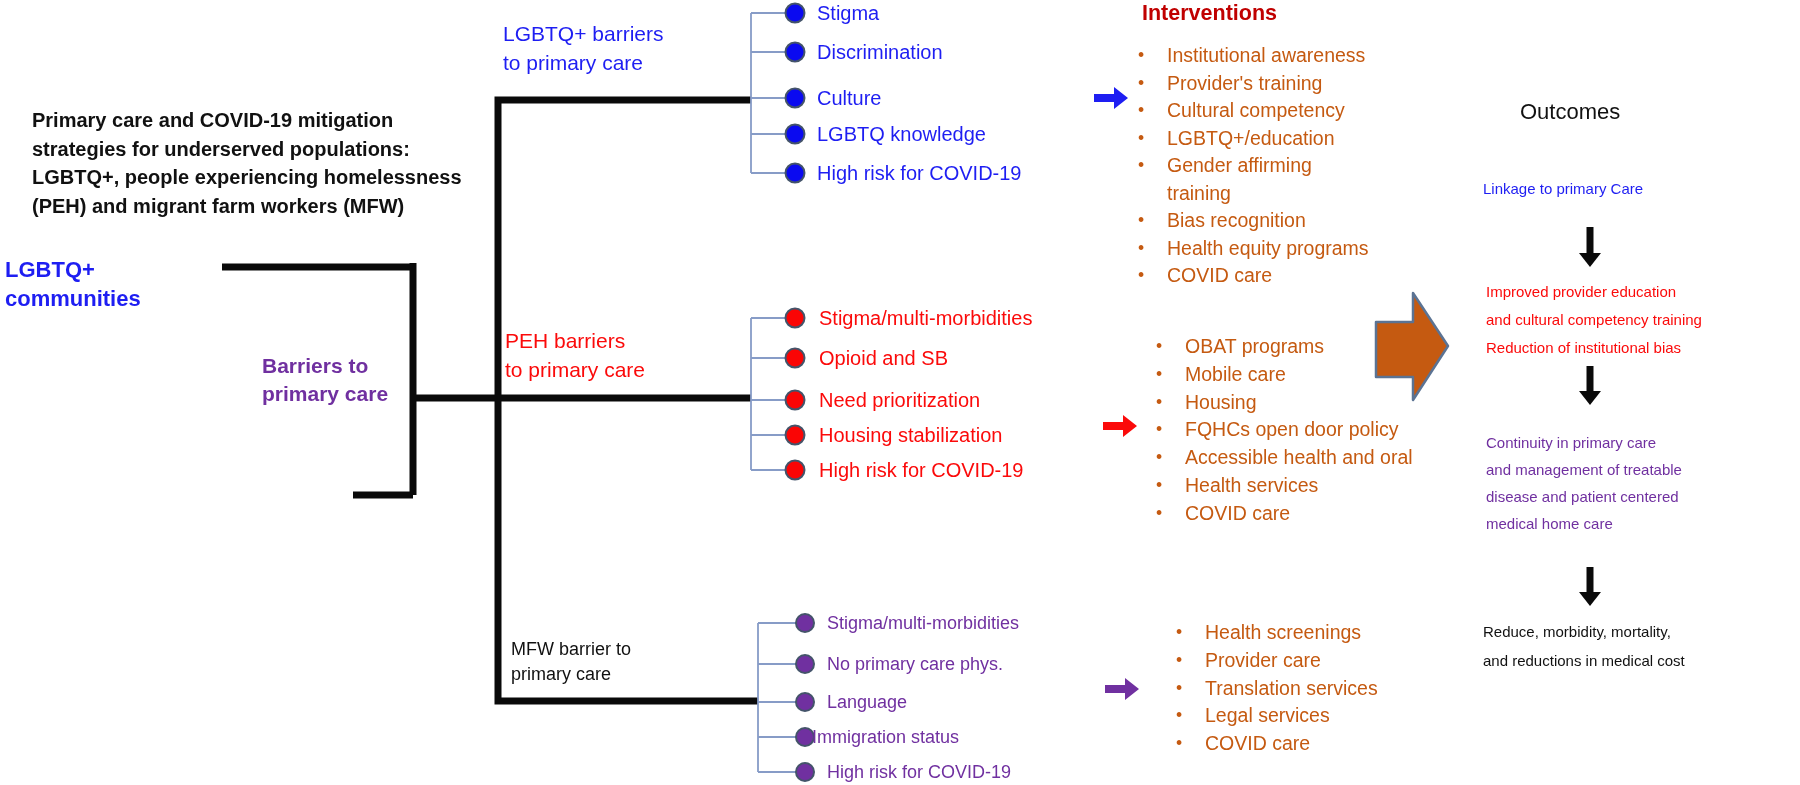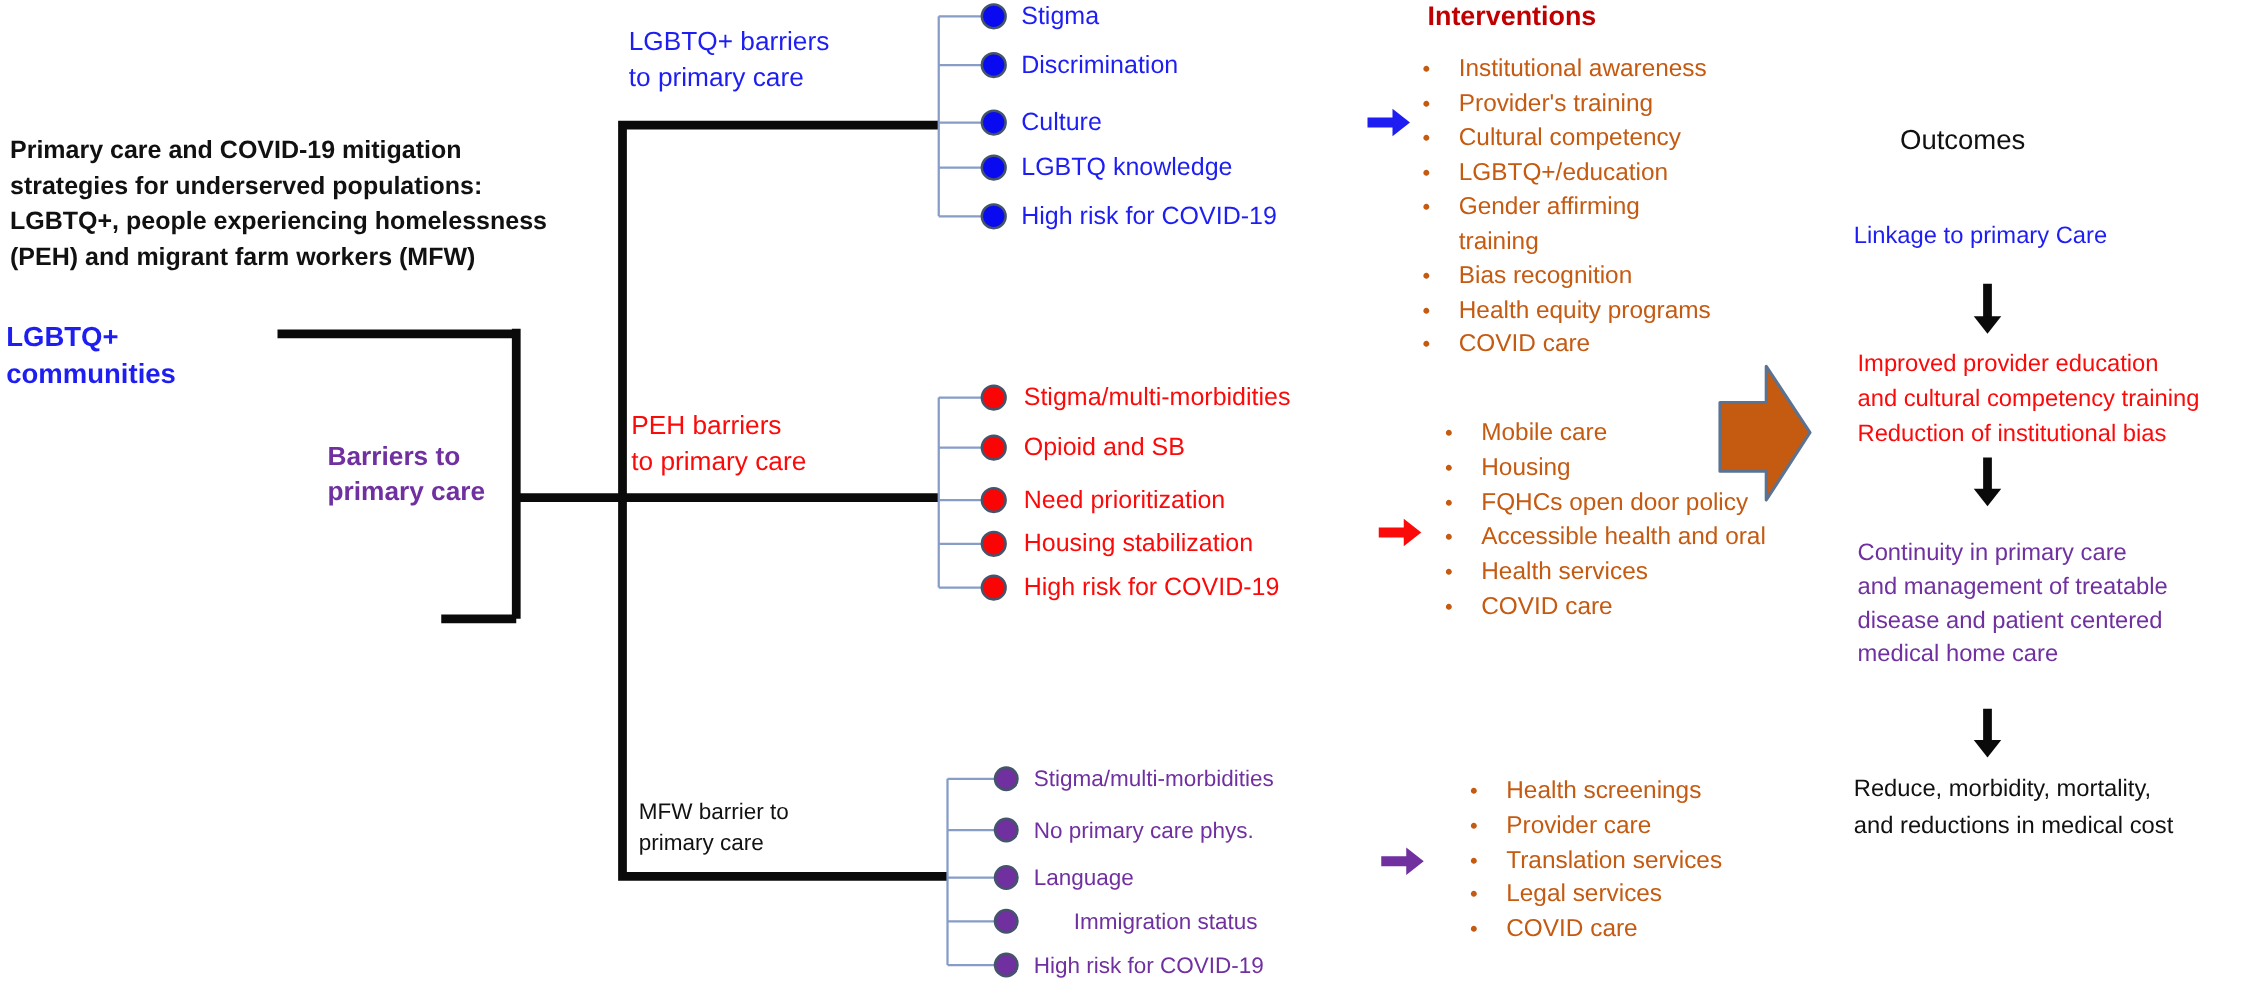--- a/index.html
+++ b/index.html
@@ -8,28 +8,28 @@
     font-family:"Liberation Sans",sans-serif;overflow:hidden;
   }
   svg.layer{position:absolute;left:0;top:0;}
   .t{position:absolute;white-space:pre-line;color:var(--black_text,#111);
      font-size:20px;line-height:22px;}
   .center{}
   .blue{color:var(--blue,#1e1ef2);}
   .red{color:var(--red,#fb0a0a);}
   .purple{color:var(--purple,#7030a0);}
   .hred{color:var(--heading_red,#c00000);}
-  .title{font-weight:bold;font-size:20px;line-height:28.5px;width:480px;}
+  .title{font-weight:bold;font-size:20px;line-height:28.5px;width:480px;margin-left:24px;}
   .pop{font-weight:bold;font-size:22px;line-height:29px;}
   .treelabel{font-size:21px;line-height:28.5px;}
   .mfwlabel{font-size:18px;line-height:25px;}
   .small-item{font-size:18px;line-height:20px;}
   .heading{font-weight:bold;font-size:21.5px;line-height:24px;}
   .oheading{font-weight:normal;font-size:22px;line-height:24px;}
-  .ostep{font-size:19px;}
+  .ostep{font-size:15px;}
   .group{position:absolute;color:var(--orange,#c55a11);font-size:19.5px;}
   .g1 .b-item{line-height:27.5px;}
   .g2 .b-item,.g3 .b-item{line-height:27.8px;}
   .b-item{position:relative;white-space:pre-line;}
   .b-item::before{content:"\2022";position:absolute;left:-29px;top:0;font-size:0.9em;}
   
   .thick{stroke:var(--line_black,#0a0a0a);stroke-width:7;fill:none;}
   .conn{stroke:var(--connector,#879cc7);stroke-width:1.8;fill:none;}
   .dot{stroke:var(--dot_outline,#44546a);stroke-width:2;}
   .dot-blue{fill:var(--blue_dot,#0a0af0);}
@@ -125,38 +125,39 @@
 
   <div class="t red" style="left:819px;top:307px">Stigma/multi-morbidities</div>
   <div class="t red" style="left:819px;top:347px">Opioid and SB</div>
   <div class="t red" style="left:819px;top:389px">Need prioritization</div>
   <div class="t red" style="left:819px;top:424px">Housing stabilization</div>
   <div class="t red" style="left:819px;top:459px">High risk for COVID-19</div>
 
   <div class="t purple small-item" style="left:827px;top:613px">Stigma/multi-morbidities</div>
   <div class="t purple small-item" style="left:827px;top:654px">No primary care phys.</div>
   <div class="t purple small-item" style="left:827px;top:692px">Language</div>
-  <div class="t purple small-item" style="left:859px;top:727px">Immigration status</div>
+  <div class="t purple small-item" style="left:812px;top:727px">Immigration status</div>
   <div class="t purple small-item" style="left:827px;top:762px">High risk for COVID-19</div>
 
   <div class="t heading hred" style="left:1142px;top:1px">Interventions</div>
 
   <div class="group g1" style="left:1167px;top:42px">
     <div class="b-item">Institutional awareness</div>
     <div class="b-item">Provider's training</div>
     <div class="b-item">Cultural competency</div>
     <div class="b-item">LGBTQ+/education</div>
     <div class="b-item">Gender affirming
 training</div>
     <div class="b-item">Bias recognition</div>
     <div class="b-item">Health equity programs</div>
     <div class="b-item">COVID care</div>
   </div>
 
   <div class="group g2" style="left:1185px;top:333px">
+    <div class="b-item">OBAT programs</div>
     <div class="b-item">Mobile care</div>
     <div class="b-item">Housing</div>
     <div class="b-item">FQHCs open door policy</div>
     <div class="b-item">Accessible health and oral</div>
     <div class="b-item">Health services</div>
     <div class="b-item">COVID care</div>
   </div>
 
   <div class="group g3" style="left:1205px;top:619px">
     <div class="b-item">Health screenings</div>

